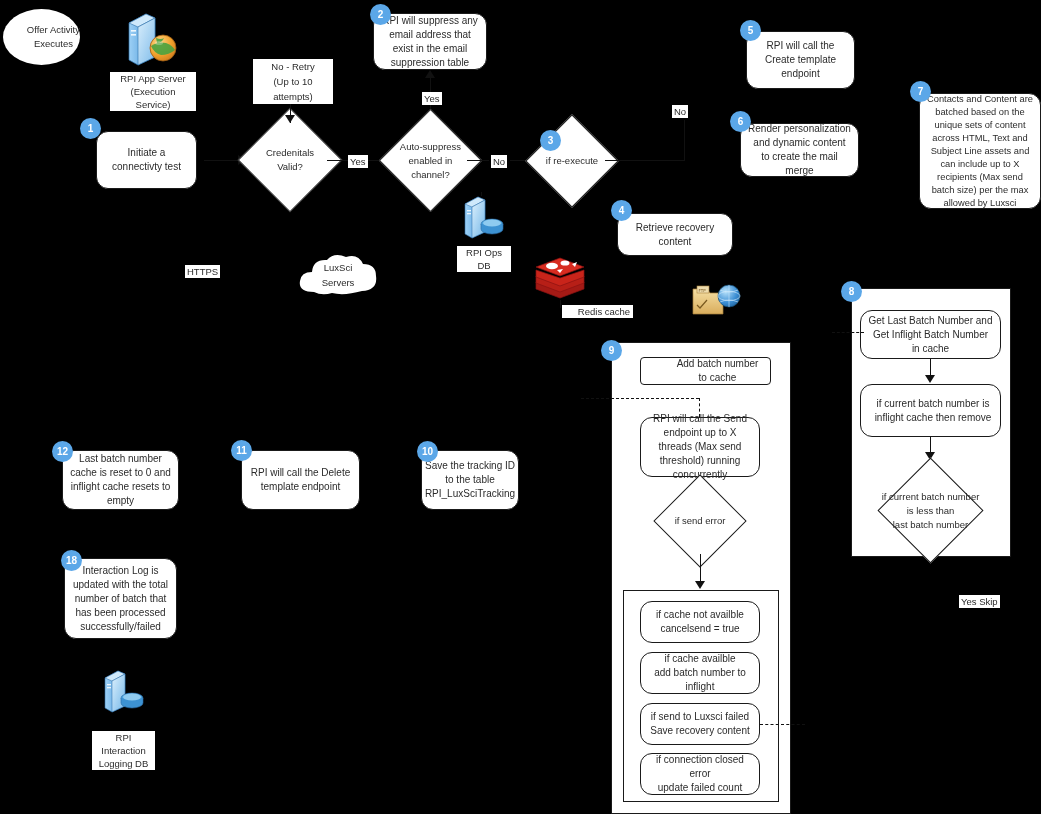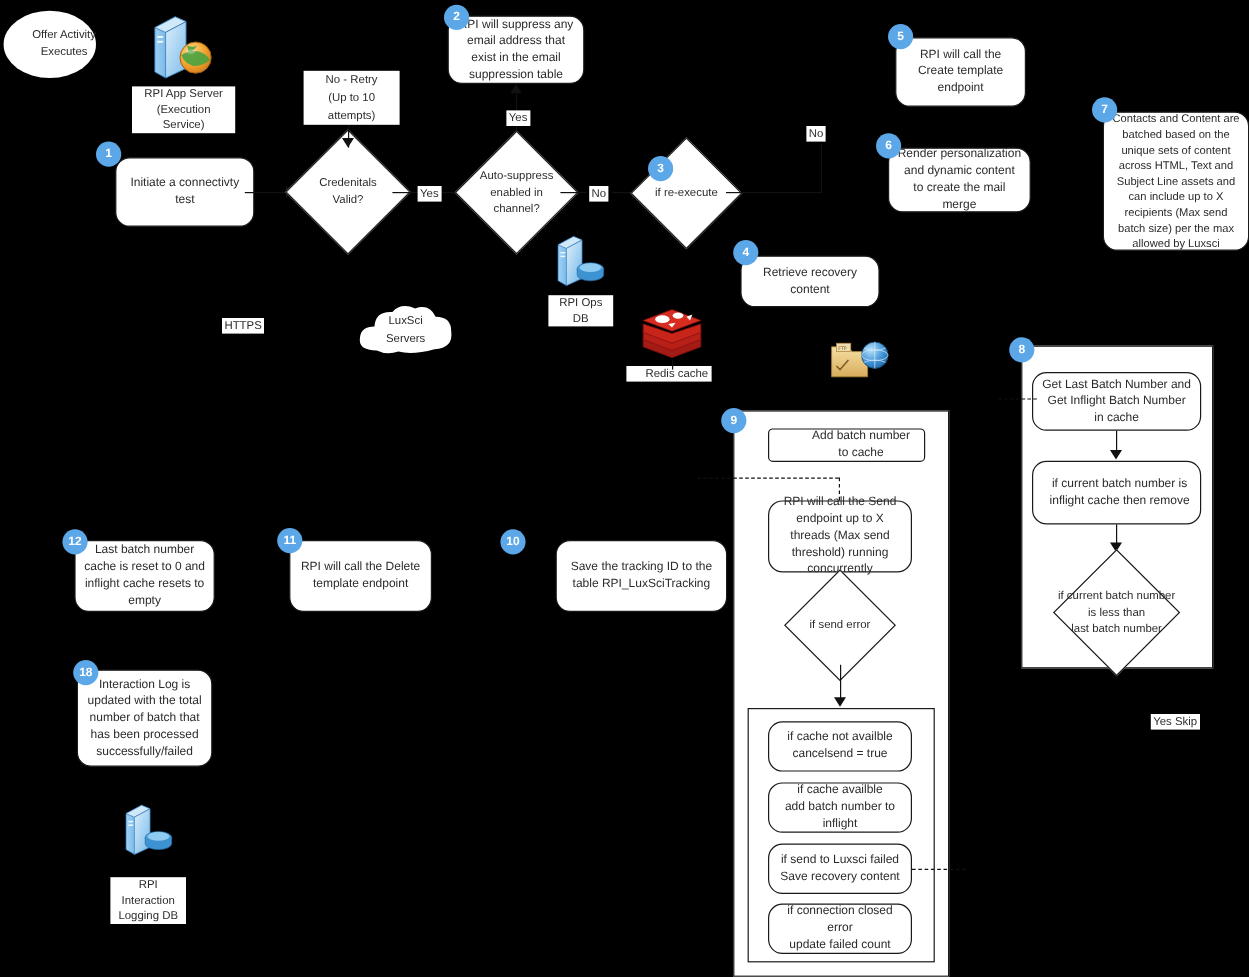--- a/index.html
+++ b/index.html
@@ -103,21 +103,21 @@
       <path d="M36 28 Q41 30 44 28 Q42 33 37 33Z" fill="#49a23f" opacity="0.9"></path>
       <ellipse cx="39" cy="33" rx="4" ry="2" fill="#fff" opacity="0.25"></ellipse>
     </svg>
   </div>
   <div class="iconcap" style="left:110px;top:72px;width:82px;">
     <div>RPI App Server</div>
     <div>(Execution Service)</div>
   </div>
 
   <div class="badge" style="left:80px;top:118px;">1</div>
-  <div class="node" style="left:96px;top:131px;width:116px;height:58px;">Initiate a connectivty test</div>
+  <div class="node" style="left:96px;top:131px;width:101px;height:58px;">Initiate a connectivty test</div>
 
   <div class="ln hln" style="left:204px;top:160px;width:34px;"></div>
   <div class="arrow right" style="left:238px;top:155px;"></div>
 
   <div class="diamond" style="left:253px;top:123px;width:74px;height:74px;">
     <div class="dshape"></div>
     <div class="dtext">
       <div>
         <div>Credenitals</div>
           <div>Valid?</div>
@@ -201,21 +201,21 @@
         <polygon points="28,32 52,24 52,31 28,40 4,31 4,24" fill="#b71f17"></polygon>
         <polygon points="28,26 52,18 52,25 28,34 4,25 4,18" fill="#c9241a"></polygon>
         <polygon points="28,6 52,15 28,24 4,15" fill="#d82c20"></polygon>
       </g>
       <ellipse cx="20" cy="14" rx="6" ry="3.2" fill="#fff"></ellipse>
       <ellipse cx="33" cy="11" rx="4.5" ry="2.6" fill="#fff"></ellipse>
       <polygon points="40,12 45,10 43,15" fill="#fff"></polygon>
       <polygon points="25,18 31,17 28,21" fill="#fff"></polygon>
     </svg>
   </div>
-  <div class="iconcap" style="left:522px;top:305px;width:54px;padding-left:15px;">Redis cache</div>
+  <div class="iconcap" style="left:562px;top:305px;width:54px;padding-left:15px;">Redis cache</div>
   <div class="ln vln" style="left:560px;top:300px;height:8px;"></div>
 
   <div class="badge" style="left:611px;top:200px;">4</div>
   <div class="node" style="left:617px;top:213px;width:116px;height:43px;">Retrieve recovery content</div>
 
   <div class="badge" style="left:740px;top:20px;">5</div>
   <div class="node" style="left:746px;top:31px;width:109px;height:58px;">RPI will call the Create template endpoint</div>
 
   <div class="badge" style="left:730px;top:111px;">6</div>
   <div class="node" style="left:740px;top:123px;width:119px;height:54px;">Render personalization and dynamic content to create the mail merge</div>
@@ -325,21 +325,21 @@
   <div class="node" style="left:640px;top:753px;width:120px;height:42px;">
     <div>
       <div>if connection closed error</div>
       <div>update failed count</div>
     </div>
   </div>
 
   <div class="dash-h" style="left:760px;top:724px;width:45px;"></div>
 
   <div class="badge" style="left:417px;top:441px;">10</div>
-  <div class="node" style="left:421px;top:450px;width:143px;height:60px;margin-left:42px;">Save the tracking ID to the table RPI_LuxSciTracking</div>
+  <div class="node" style="left:421px;top:450px;width:98px;height:60px;">Save the tracking ID to the table RPI_LuxSciTracking</div>
 
   <div class="badge" style="left:231px;top:440px;">11</div>
   <div class="node" style="left:241px;top:450px;width:119px;height:60px;">RPI will call the Delete template endpoint</div>
 
   <div class="badge" style="left:52px;top:441px;">12</div>
   <div class="node" style="left:62px;top:450px;width:117px;height:60px;">Last batch number cache  is reset to 0 and inflight cache resets to empty</div>
 
   <div class="badge" style="left:61px;top:550px;">18</div>
   <div class="node" style="left:64px;top:558px;width:113px;height:81px;">Interaction Log is updated with the total number of batch that has been processed successfully/failed</div>
 

